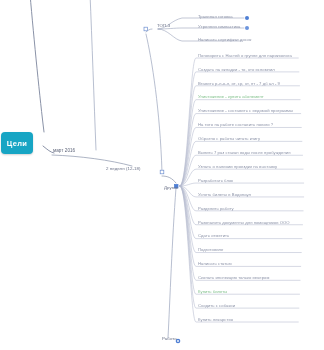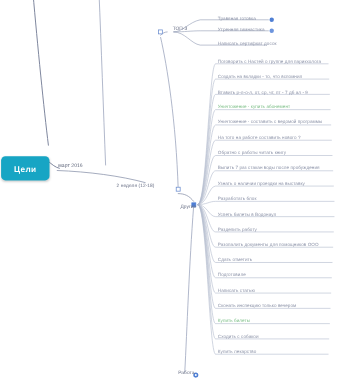--- a/index.html
+++ b/index.html
@@ -20,22 +20,22 @@
     white-space:nowrap;
     letter-spacing:0.05px;
     transform-origin:left top;
   }
   .lbl.done{color:#7fc08a;}
   .lbl.branch{color:#5c6378;font-size:4.6px;}
   .lbl.small{font-size:4.4px;color:#6a7187;}
 
   .root{
     position:absolute;
-    left:1px;top:142px;
-    width:44px;height:22px;
+    left:1px;top:132px;
+    width:32px;height:22px;
     background:#17a5c4;
     border-radius:4px;
     box-shadow:0 1px 2px rgba(0,0,0,.18);
     display:flex;align-items:center;justify-content:center;
   }
   .root-text{
     color:#ffffff;font-weight:bold;font-size:7.5px;letter-spacing:.3px;
   }
 </style>
 </head>

